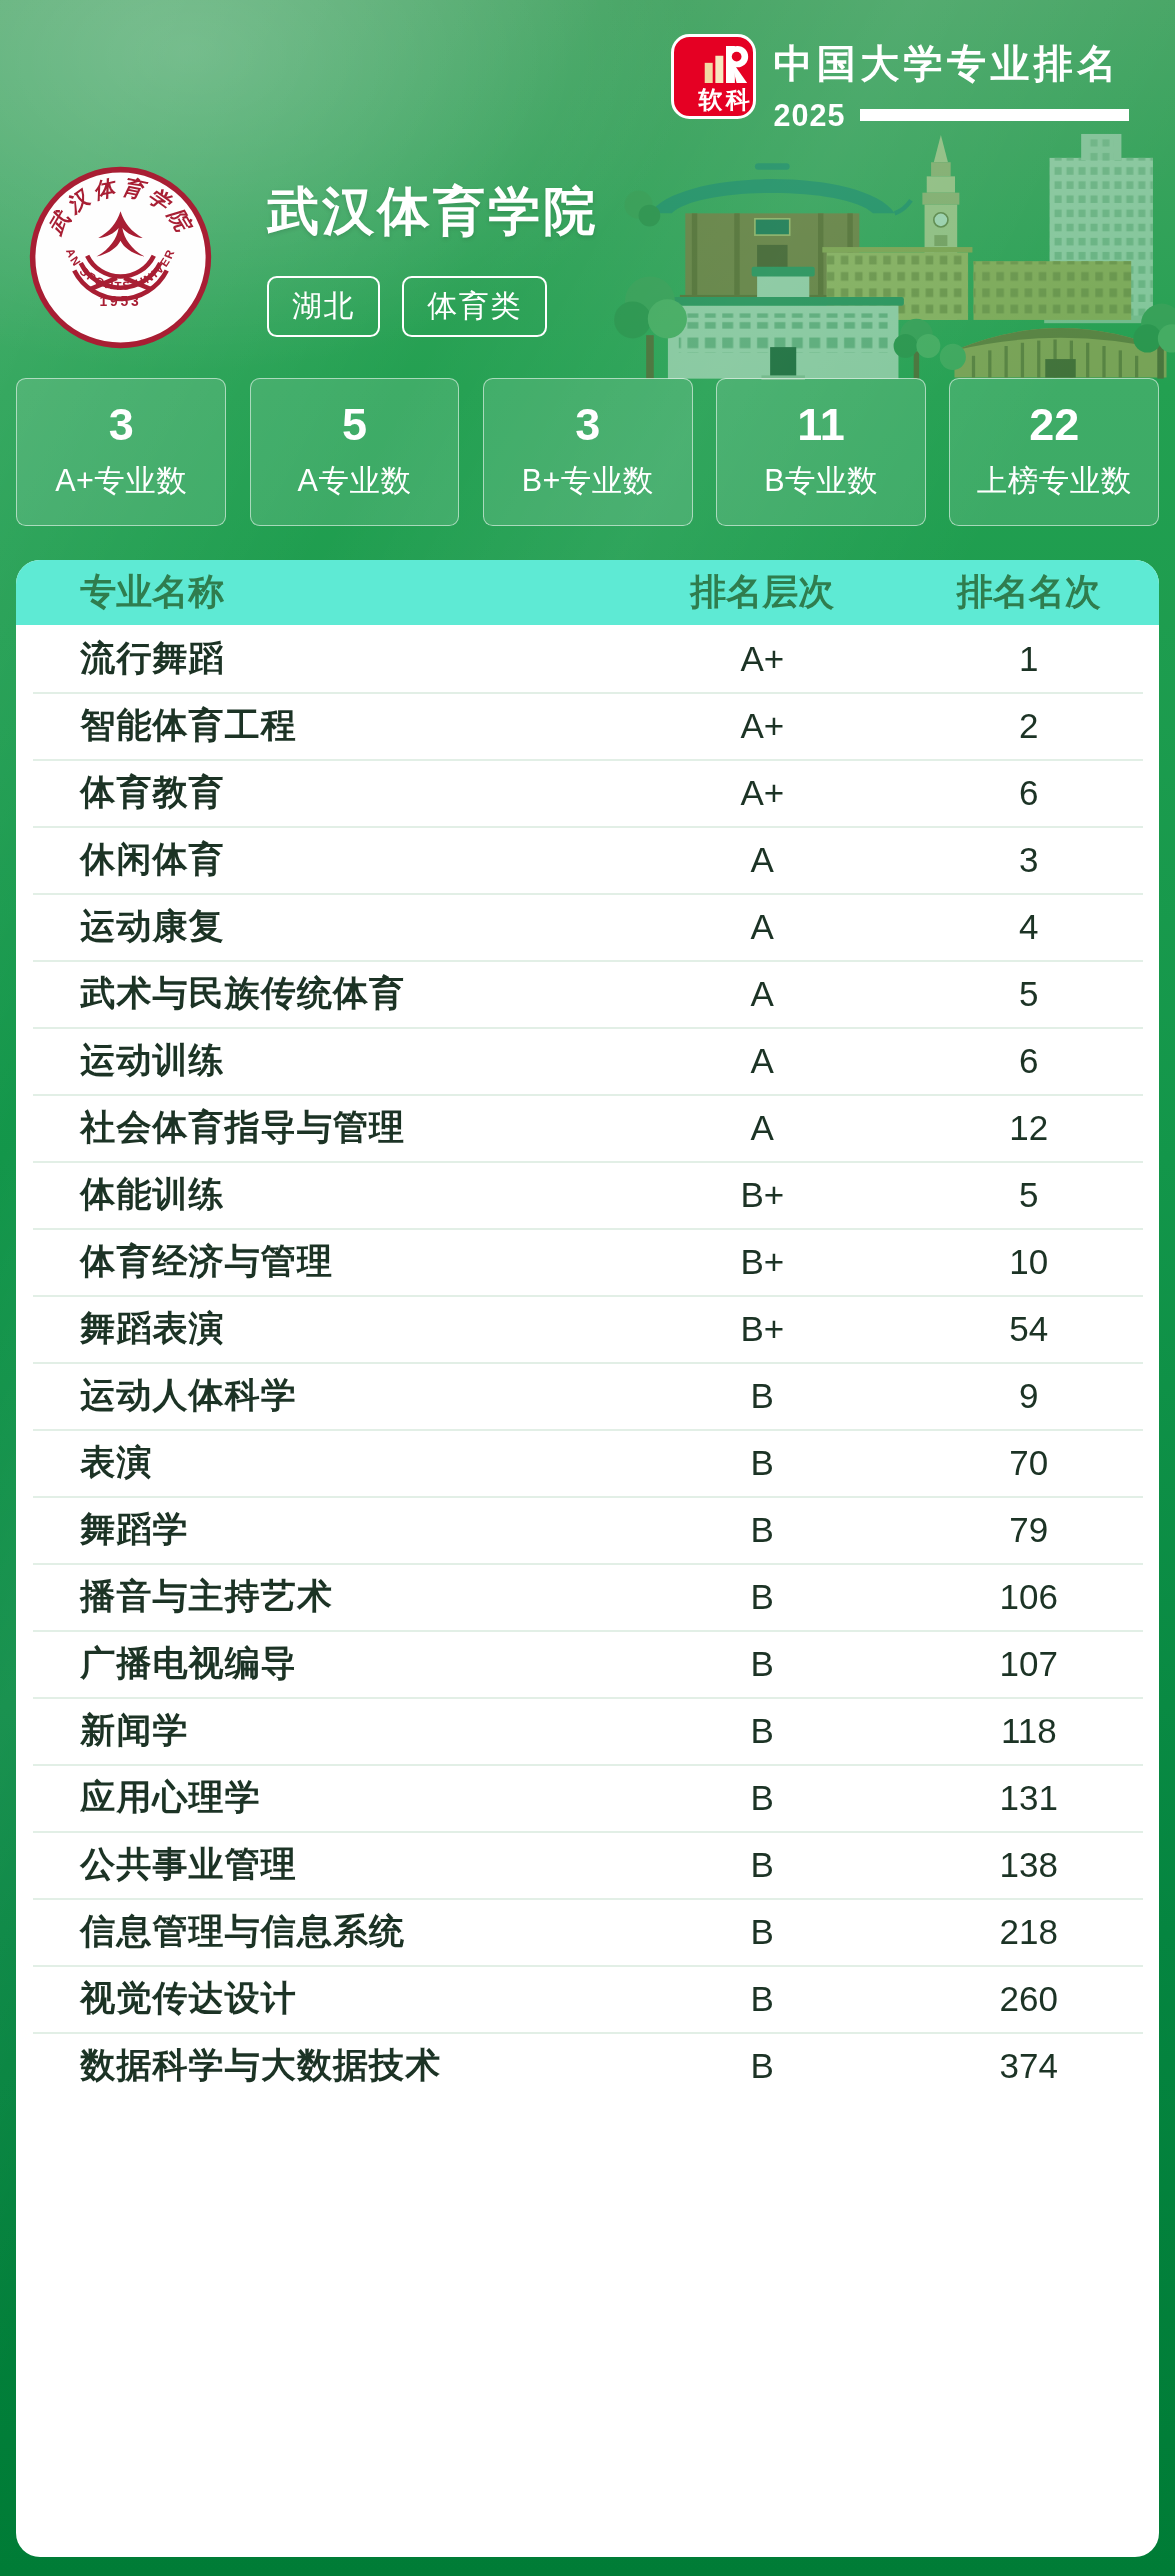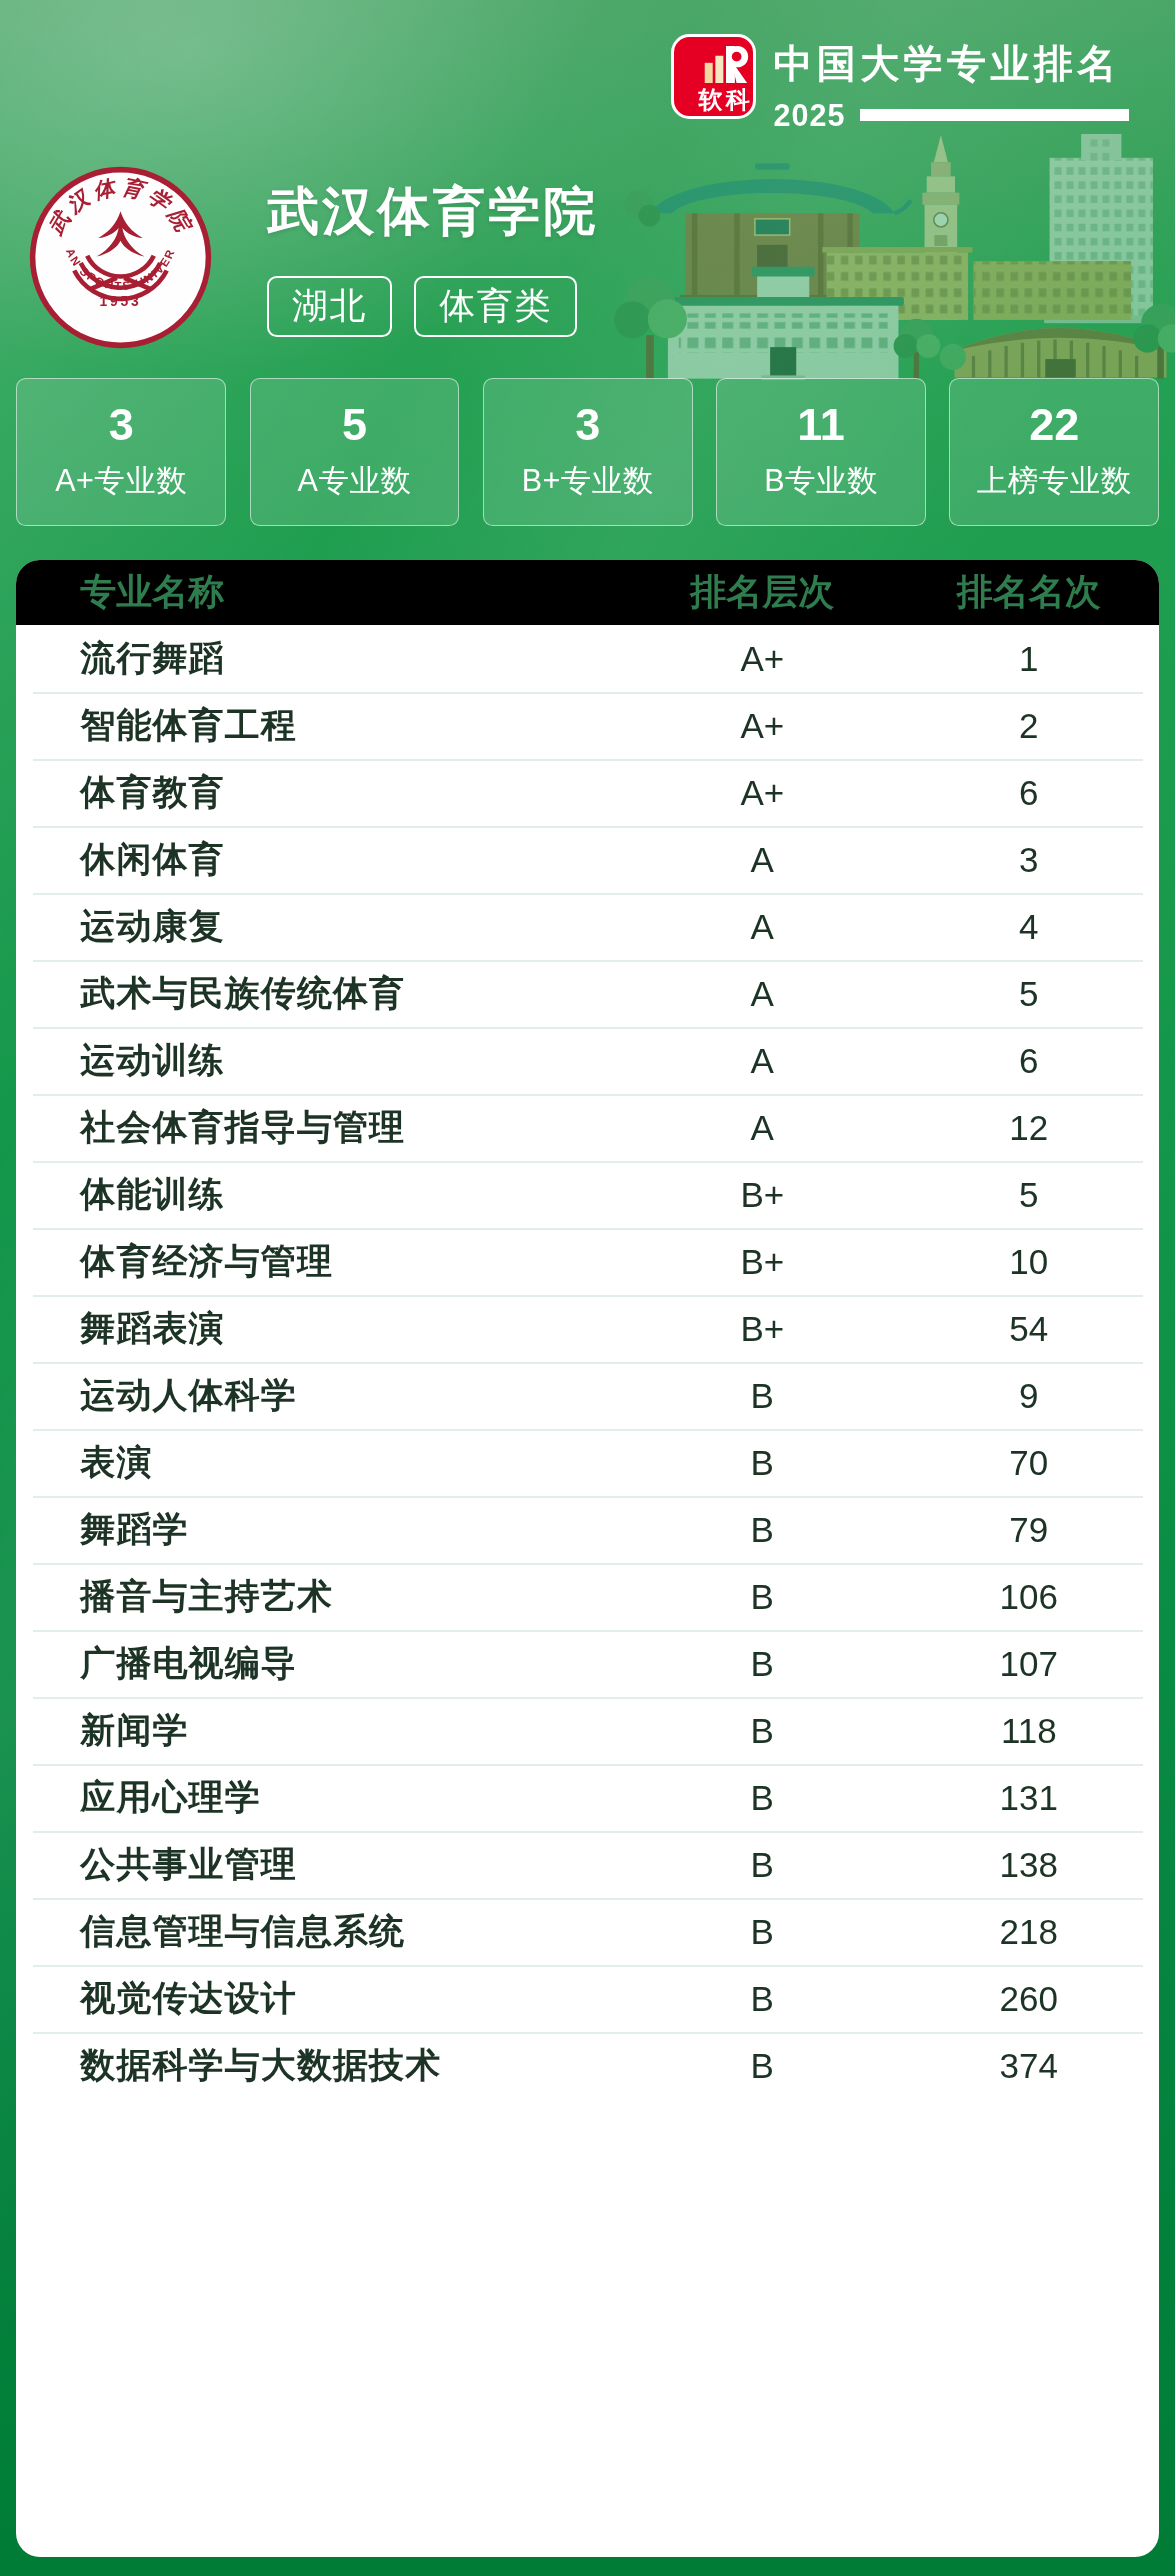--- a/index.html
+++ b/index.html
@@ -28,39 +28,39 @@
   .brand-year{color:#fff;font-size:30.5px;font-weight:bold;letter-spacing:1.1px;text-align:center;}
   .brand-rule{height:12px;background:#fff;flex:1;}
   
   .uni{position:absolute;left:28px;top:165px;display:flex;align-items:flex-start;}
   .seal{width:185px;height:185px;flex:0 0 185px;}
   .uni-info{margin-left:54px;padding-top:12px;}
   .uni-name{color:#fff;font-size:52px;font-weight:bold;letter-spacing:3.3px;text-shadow:0 1.6px 4.4px rgba(0,0,0,.12);white-space:nowrap;}
   .uni-tags{display:flex;gap:22px;margin-top:29px;}
   .tag{
     height:61px;box-sizing:border-box;border:2.7px solid #fff;border-radius:9.8px;
-    color:#fff;font-size:36px;font-weight:500;letter-spacing:1.6px;
+    color:#fff;font-size:30px;font-weight:500;letter-spacing:1.6px;
     display:flex;align-items:center;padding:0 23px;
   }
   
   .stats{position:absolute;left:16.3px;top:378px;width:1143px;display:flex;gap:23.4px;}
   .stat{
     flex:1;height:148px;box-sizing:border-box;
     background:rgba(255,255,255,.13);border:1.6px solid rgba(255,255,255,.55);border-radius:9.8px;
     display:flex;flex-direction:column;align-items:center;justify-content:center;gap:14px;color:#fff;
   }
   .stat-value{font-size:45px;font-weight:bold;line-height:1;}
   .stat-label{font-size:30.5px;letter-spacing:0.5px;}
   
   .table-card{
     position:absolute;left:16.3px;top:560px;width:1143px;height:1997px;
     background:#fff;border-radius:24px;overflow:hidden;
   }
   .thead{
-    height:65px;background:#000000;display:grid;grid-template-columns:1fr 272px 261px;
+    height:65px;background:#5eead4;display:grid;grid-template-columns:1fr 272px 261px;
     align-items:center;color:#2f7d4e;font-weight:bold;font-size:36px;
   }
   .thead .c0{padding-left:64px;}
   .c1,.c2{text-align:center;}
   .trow{
     height:67px;display:grid;grid-template-columns:1fr 272px 261px;align-items:center;
     font-size:35px;color:#1c3325;position:relative;
   }
   .trow .c0{padding-left:64px;font-weight:600;letter-spacing:1.1px;}
   .trow .c1,.trow .c2{font-weight:400;}

